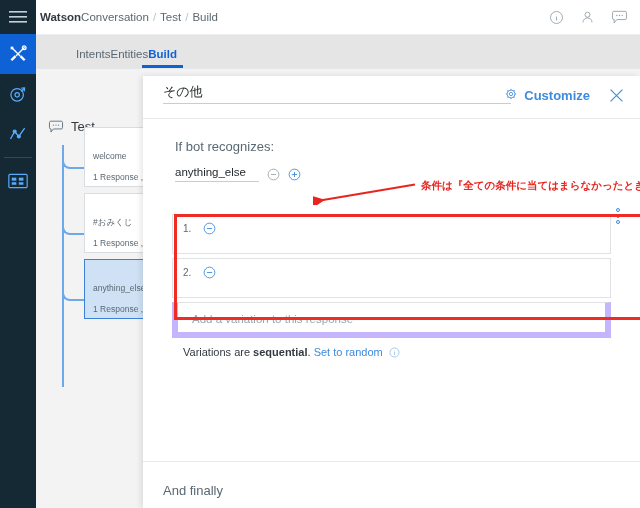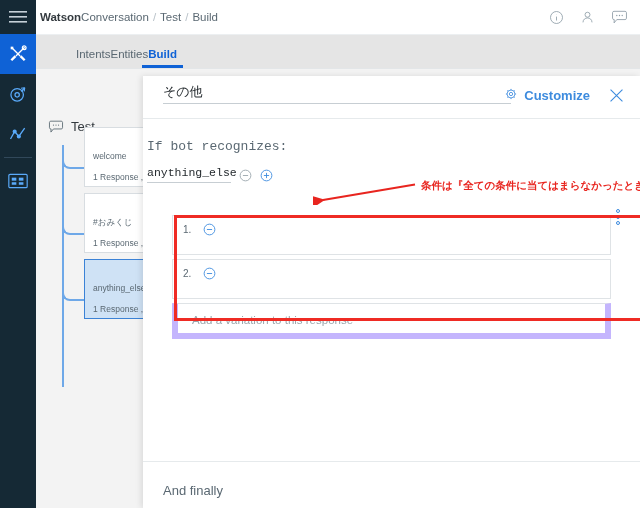--- a/index.html
+++ b/index.html
@@ -240,22 +240,21 @@
   }
 
   .sec-label {
     font-size: 13px;
     color: #5a6872;
   }
 
   
   .cond-block {
     position: relative;
-    padding: 20px 20px 0 4px;
-    font-family: Liberation Mono, monospace;
+    padding: 20px 20px 0 32px;
   }
   .cond-row {
     display: flex;
     align-items: flex-end;
     gap: 8px;
     margin-top: 12px;
   }
   .cond-value {
     font-size: 11.5px;
     color: #242a2e;
@@ -610,20 +609,31 @@
                 <path d="M4.8 8 L11.2 8"></path>
               </svg>
             </div>
           </div>
 
           <div class="variation-box">
             <div class="variation-ph">Add a variation to this response</div>
           </div>
         </div>
 
+        <div class="variations-note">
+          <span>Variations are </span><b>sequential</b><span>.</span>
+          <a>Set to random</a>
+          <span class="info-ico">
+            <svg width="11" height="11" viewBox="0 0 16 16" fill="none" stroke="currentColor" stroke-width="1.1">
+              <circle cx="8" cy="8" r="6.6"></circle>
+              <path d="M8 4.6 L8 4.8" stroke-width="1.5"></path>
+              <path d="M8 6.8 L8 11.4"></path>
+            </svg>
+          </span>
+        </div>
       </div>
 
       <div class="panel-divider"></div>
 
       <div class="finally-block">
         <div class="finally-title">And finally</div>
 
       </div>
 
     </div>

